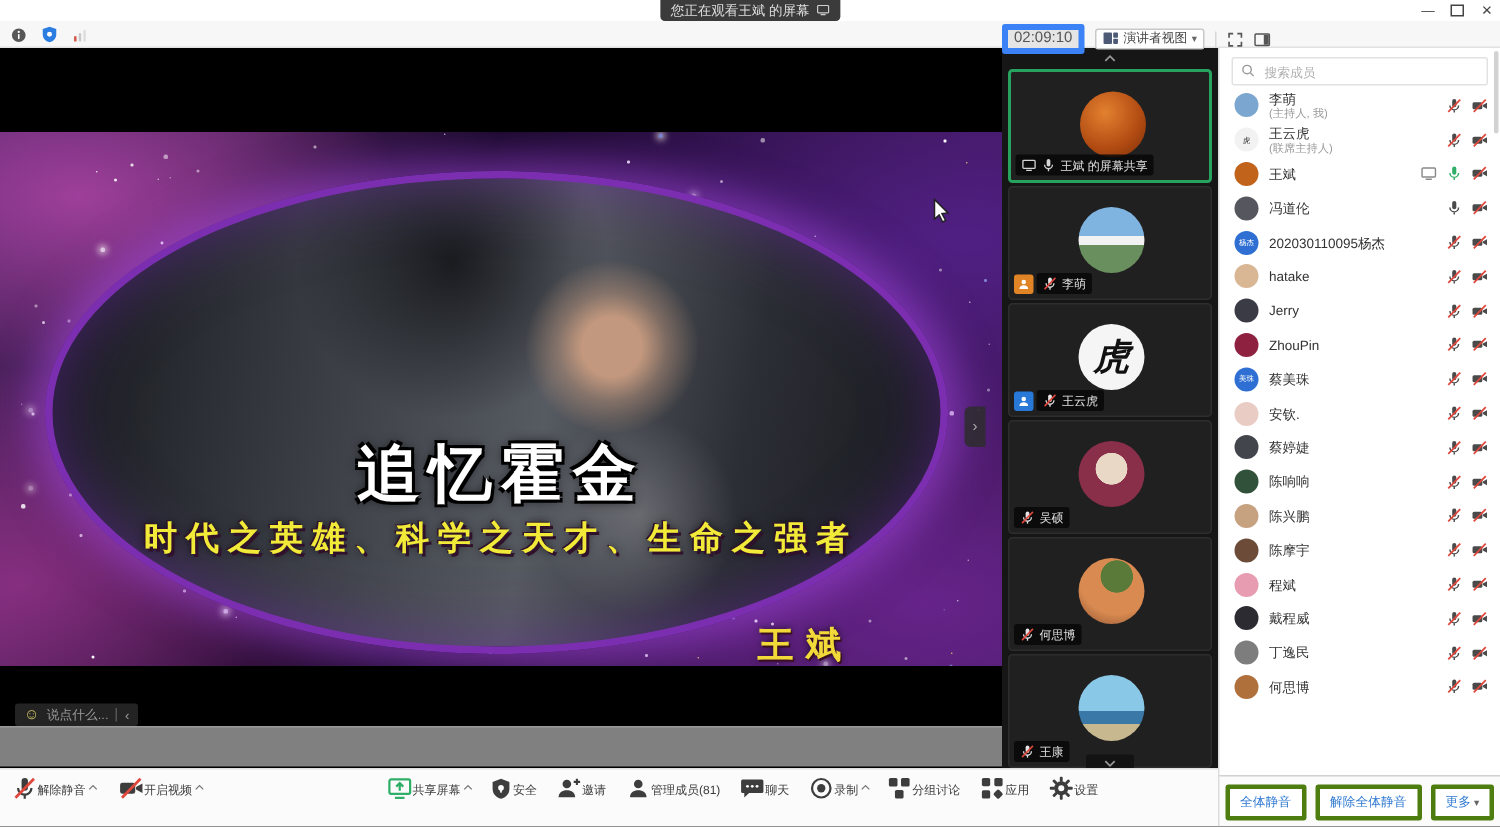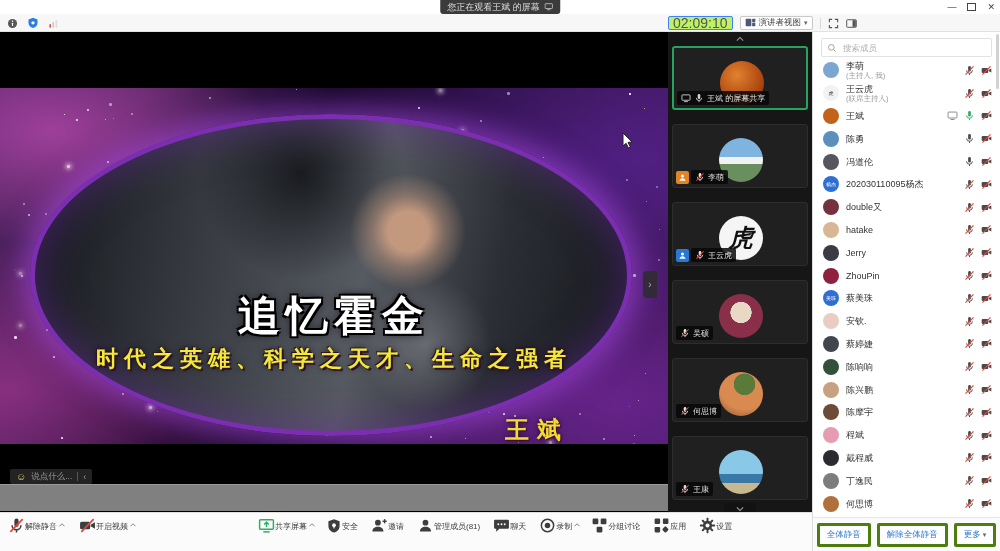--- a/index.html
+++ b/index.html
@@ -9,21 +9,21 @@
   .titlebar{position:absolute;left:0;top:0;width:1000px;height:14px;background:#fff;z-index:30;}
   .banner{position:absolute;left:50%;transform:translateX(-50%);top:0;height:14px;display:flex;align-items:center;gap:4px;
           background:#3b3b3b;color:#dedede;font-size:9px;padding:0 7px;border-radius:0 0 3px 3px;white-space:nowrap;}
   .winctl{position:absolute;right:5px;top:0;height:14px;display:flex;align-items:center;gap:11px;color:#444;font-size:9px;}
   .winctl span{cursor:default;line-height:14px;}
   .maxbox{display:inline-block;width:7px;height:6px;border:1px solid #444;}
   
   .topbar{position:absolute;left:0;top:14px;width:1000px;height:18px;background:#f7f7f7;border-bottom:1px solid #e2e2e2;z-index:29;box-sizing:border-box;}
   .topbar-left{position:absolute;left:7px;top:3px;display:flex;align-items:center;gap:9px;}
   .topbar-right{position:absolute;left:668px;top:2px;display:flex;align-items:center;gap:7px;}
-  .timerbox{border:1px solid #3b82f6;background:#bef264;border-radius:2px;font-size:14px;color:#555;height:12px;line-height:12px;padding:0 4px;}
+  .timerbox{border:4px solid #3b82f6;background:#e5e5e5;border-radius:2px;font-size:10px;color:#555;height:12px;line-height:12px;padding:0 4px;}
   .viewbtn{border:1px solid #c9c9c9;background:#fff;border-radius:2px;height:12px;display:flex;align-items:center;gap:3px;padding:0 4px;font-size:8.5px;color:#444;}
   .caret{font-size:7px;color:#666;}
   .tb-sep{width:1px;height:11px;background:#d8d8d8;}
   .ic-btn{display:flex;align-items:center;}
   
   .panel-head{position:absolute;left:812px;top:14px;width:188px;height:18px;background:#f7f7f7;border-left:1px solid #ddd;
               border-bottom:1px solid #e2e2e2;box-sizing:border-box;display:flex;align-items:center;font-size:9.5px;color:#333;}
   .panel-head .ph-title{margin-left:4px;}
   .ph-ic{margin-left:7px;display:flex;}
   .ph-right{margin-left:auto;margin-right:7px;display:flex;align-items:center;gap:8px;color:#8a8a8a;font-size:10px;}
@@ -62,21 +62,21 @@
   .chatbar .emoji{color:#cfc468;font-size:10px;line-height:10px;}
   .chatbar .chat-ph{color:#9a9a9a;font-size:8.5px;}
   .chatbar .cdiv{width:1px;height:9px;background:#555;}
   .chatbar .ccol{color:#9a9a9a;font-size:9px;}
   .collapse-handle{position:absolute;left:643px;top:239px;width:14px;height:27px;background:rgba(45,45,45,.85);
      border-radius:4px 0 0 4px;z-index:6;display:flex;align-items:center;justify-content:center;color:#aaa;font-size:10px;}
   .cursor{position:absolute;left:622px;top:100px;z-index:9;}
   
   .strip{position:absolute;left:668px;top:32px;width:144px;height:480px;background:#161616;overflow:hidden;}
   .strip-up{position:absolute;left:0;top:2px;width:144px;height:10px;display:flex;justify-content:center;}
-  .tile{position:absolute;left:4px;width:136px;height:64px;background:#202020;border:1px solid #2d2d2d;border-radius:3px;box-sizing:border-box;}
+  .tile{position:absolute;left:4px;width:136px;height:76px;background:#202020;border:1px solid #2d2d2d;border-radius:3px;box-sizing:border-box;}
   .tile.active{border:2px solid #27a35f;}
   .t-avatar{position:absolute;left:46px;top:13px;width:44px;height:44px;border-radius:50%;display:flex;align-items:center;justify-content:center;overflow:hidden;}
   .av-orange-sphere{background:radial-gradient(circle at 38% 32%,#e2812f,#b04a12 60%,#7a2e08);}
   .av-mountain{background:linear-gradient(180deg,#7fb3e0 0 44%,#f2f2f2 44% 58%,#6a8f5f 58% 100%);}
   .av-tiger{background:#f5f5f5;color:#111;font-size:24px;font-weight:bold;font-family:"DejaVu Serif","Liberation Serif",serif;font-style:italic;}
   .av-dog{background:radial-gradient(circle at 50% 42%,#ead8c6 0 31%,#8a2f4a 32% 72%,#3a1020 100%);}
   .av-cap-man{background:radial-gradient(circle at 58% 28%,#5a7a3a 0 26%,#d88a50 27% 62%,#8a5030 100%);}
   .av-beach{background:linear-gradient(180deg,#8ac8e8 0 54%,#3a78a8 54% 74%,#c8b890 74% 100%);}
   .chips{position:absolute;left:3px;bottom:3px;display:flex;align-items:center;gap:2px;z-index:3;}
   .badge{width:13px;height:13px;border-radius:2px;display:flex;align-items:center;justify-content:center;}
@@ -554,42 +554,20 @@
             <span class="m-ic">
               <svg width="11" height="11" viewBox="0 0 16 16" xmlns="http://www.w3.org/2000/svg">
                 <rect x="1" y="4.5" width="9.5" height="7" rx="1.5" fill="#4a4a4a"></rect>
                 <path d="M11 7.2L15 5v6l-4-2.2z" fill="#4a4a4a"></path>
                 <line x1="2.2" y1="14" x2="13.8" y2="2" stroke="#e0473c" stroke-width="1.7"></line>
               </svg>
             </span>
           </div>
         </div>
         <div class="m-row">
-          <div class="m-avatar" style="background:#5d8fbc;color:#fff"></div>
-          <div class="m-names">
-            <div class="m-name">陈勇</div>
-          </div>
-          <div class="m-icons">
-            <span class="m-ic">
-              <svg width="11" height="11" viewBox="0 0 16 16" xmlns="http://www.w3.org/2000/svg">
-                <rect x="6" y="1.5" width="4" height="8" rx="2" fill="#4a4a4a"></rect>
-                <path d="M3.8 7.8a4.2 4.2 0 0 0 8.4 0" fill="none" stroke="#4a4a4a" stroke-width="1.4"></path>
-                <line x1="8" y1="12.3" x2="8" y2="14.6" stroke="#4a4a4a" stroke-width="1.4"></line>
-              </svg>
-            </span>
-            <span class="m-ic">
-              <svg width="11" height="11" viewBox="0 0 16 16" xmlns="http://www.w3.org/2000/svg">
-                <rect x="1" y="4.5" width="9.5" height="7" rx="1.5" fill="#4a4a4a"></rect>
-                <path d="M11 7.2L15 5v6l-4-2.2z" fill="#4a4a4a"></path>
-                <line x1="2.2" y1="14" x2="13.8" y2="2" stroke="#e0473c" stroke-width="1.7"></line>
-              </svg>
-            </span>
-          </div>
-        </div>
-        <div class="m-row">
           <div class="m-avatar" style="background:#56565e;color:#fff"></div>
           <div class="m-names">
             <div class="m-name">冯道伦</div>
           </div>
           <div class="m-icons">
             <span class="m-ic">
               <svg width="11" height="11" viewBox="0 0 16 16" xmlns="http://www.w3.org/2000/svg">
                 <rect x="6" y="1.5" width="4" height="8" rx="2" fill="#4a4a4a"></rect>
                 <path d="M3.8 7.8a4.2 4.2 0 0 0 8.4 0" fill="none" stroke="#4a4a4a" stroke-width="1.4"></path>
                 <line x1="8" y1="12.3" x2="8" y2="14.6" stroke="#4a4a4a" stroke-width="1.4"></line>
@@ -601,43 +579,20 @@
                 <path d="M11 7.2L15 5v6l-4-2.2z" fill="#4a4a4a"></path>
                 <line x1="2.2" y1="14" x2="13.8" y2="2" stroke="#e0473c" stroke-width="1.7"></line>
               </svg>
             </span>
           </div>
         </div>
         <div class="m-row">
           <div class="m-avatar" style="background:#2f6fd3;color:#fff">杨杰</div>
           <div class="m-names">
             <div class="m-name">202030110095杨杰</div>
-          </div>
-          <div class="m-icons">
-            <span class="m-ic">
-              <svg width="11" height="11" viewBox="0 0 16 16" xmlns="http://www.w3.org/2000/svg">
-                <rect x="6" y="1.5" width="4" height="8" rx="2" fill="#4a4a4a"></rect>
-                <path d="M3.8 7.8a4.2 4.2 0 0 0 8.4 0" fill="none" stroke="#4a4a4a" stroke-width="1.4"></path>
-                <line x1="8" y1="12.3" x2="8" y2="14.6" stroke="#4a4a4a" stroke-width="1.4"></line>
-                <line x1="2.2" y1="14" x2="13.8" y2="2" stroke="#e0473c" stroke-width="1.7"></line>
-              </svg>
-            </span>
-            <span class="m-ic">
-              <svg width="11" height="11" viewBox="0 0 16 16" xmlns="http://www.w3.org/2000/svg">
-                <rect x="1" y="4.5" width="9.5" height="7" rx="1.5" fill="#4a4a4a"></rect>
-                <path d="M11 7.2L15 5v6l-4-2.2z" fill="#4a4a4a"></path>
-                <line x1="2.2" y1="14" x2="13.8" y2="2" stroke="#e0473c" stroke-width="1.7"></line>
-              </svg>
-            </span>
-          </div>
-        </div>
-        <div class="m-row">
-          <div class="m-avatar" style="background:#74323e;color:#fff"></div>
-          <div class="m-names">
-            <div class="m-name">double又</div>
           </div>
           <div class="m-icons">
             <span class="m-ic">
               <svg width="11" height="11" viewBox="0 0 16 16" xmlns="http://www.w3.org/2000/svg">
                 <rect x="6" y="1.5" width="4" height="8" rx="2" fill="#4a4a4a"></rect>
                 <path d="M3.8 7.8a4.2 4.2 0 0 0 8.4 0" fill="none" stroke="#4a4a4a" stroke-width="1.4"></path>
                 <line x1="8" y1="12.3" x2="8" y2="14.6" stroke="#4a4a4a" stroke-width="1.4"></line>
                 <line x1="2.2" y1="14" x2="13.8" y2="2" stroke="#e0473c" stroke-width="1.7"></line>
               </svg>
             </span>

